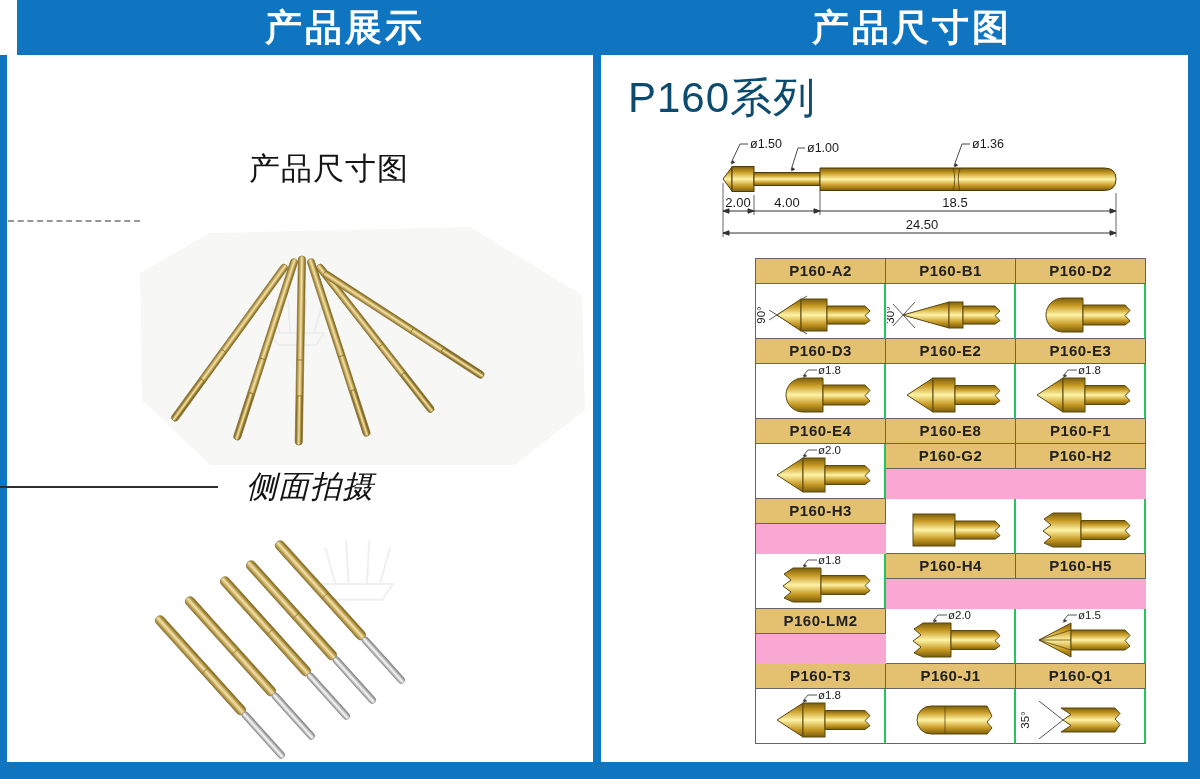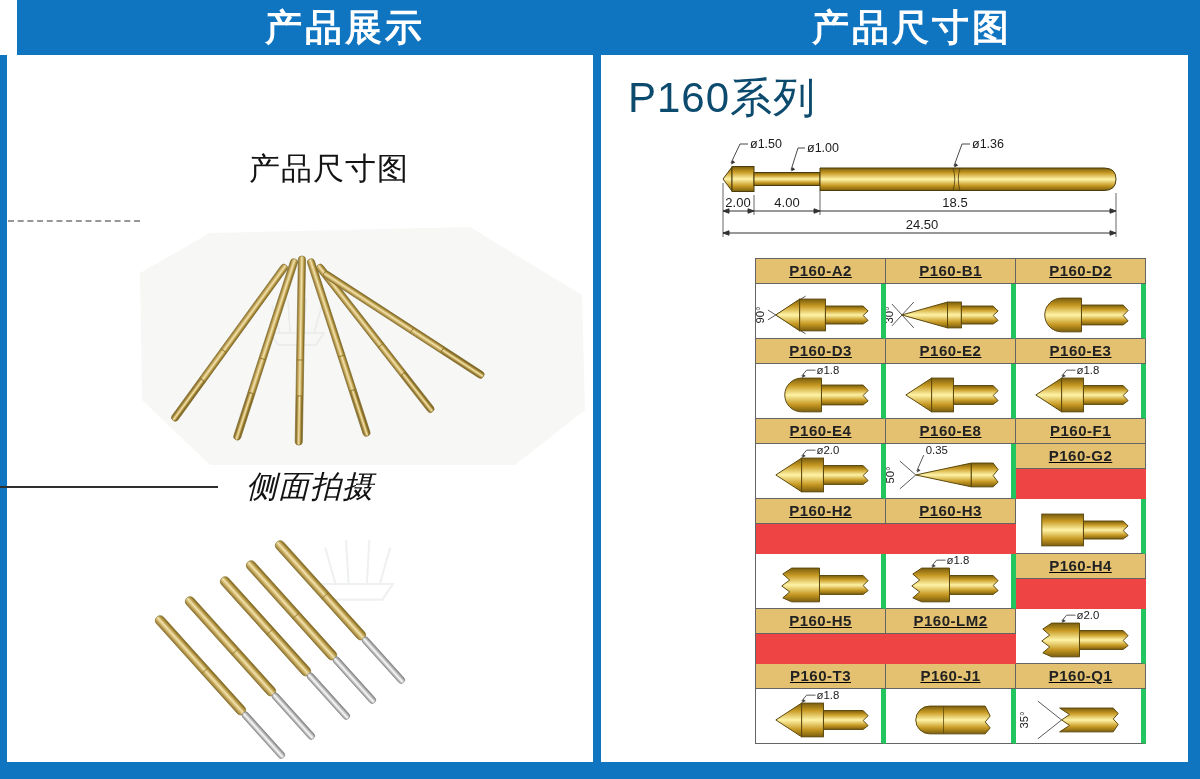--- a/index.html
+++ b/index.html
@@ -20,25 +20,25 @@
   #side-label{left:246px;top:466px;font-style:italic;}
   #dash-line{position:absolute;left:8px;top:220px;width:132px;border-top:2px dashed #979797;}
   #solid-line{position:absolute;left:0;top:486px;width:218px;height:2px;background:#2e2e2e;}
   #front-photo{position:absolute;left:140px;top:225px;}
   #side-photo{position:absolute;left:110px;top:515px;}
   #series-title{position:absolute;left:628px;top:70px;font-size:42px;font-weight:normal;
                 color:#0c4a6e;letter-spacing:1px;}
   #dim-draw{position:absolute;left:700px;top:135px;}
   #grid{position:absolute;left:755px;top:258px;width:390px;display:grid;
         grid-template-columns:repeat(3,130px);border-top:1px solid #646464;border-left:1px solid #646464;
-        background:#ef4444;text-decoration:underline;}
+        background:#f9a8d4;}
   .cell-h{box-sizing:border-box;height:25px;line-height:24px;text-align:center;background:#e3c170;
           color:#222;font-size:15px;font-weight:600;border-right:1px solid #646464;
           border-bottom:1px solid #646464;letter-spacing:0.5px;}
-  .cell-b{box-sizing:border-box;height:55px;background:#fff;border-right:5px solid #22c55e;
+  .cell-b{box-sizing:border-box;height:55px;background:#fff;border-right:2px solid #22c55e;
           border-bottom:1px solid #646464;display:flex;align-items:center;justify-content:center;}
   svg text{font-family:"Liberation Sans","DejaVu Sans",sans-serif;}
 </style>
 </head>
 <body>
 
 <div id="page">
 
   <svg width="0" height="0" style="position:absolute">
     <defs>
@@ -276,31 +276,20 @@
       <div class="cell-b">
         <svg width="126" height="56" viewBox="0 0 126 56">
           <path d="M 20,32 L 46,15 L 46,49 Z" fill="url(#gv)" stroke="#5b480c" stroke-width="1"></path>
           <rect x="46" y="15" width="22" height="34" fill="url(#gv)" stroke="#5b480c" stroke-width="1"></rect>
           <path d="M 68,22.5 H 108 l 5,5.2 l -5,4.8 l 5,5.2 l -5,3.8 H 68 Z" fill="url(#gv)" stroke="#5b480c" stroke-width="1"></path>
           <path d="M 60,7 H 51 L 46,13" stroke="#444" stroke-width="0.9" fill="none"></path>
           <path d="M 46,15 l 1.6,-4.2 l 2.6,2.2 Z" fill="#444"></path>
           <text x="61" y="11" font-size="11.5" fill="#1b1b1b">ø2.0</text>
         </svg>
       </div>
-      <div class="cell-b">
-        <svg width="126" height="56" viewBox="0 0 126 56">
-          <path d="M 14,18 L 30,32 L 14,46" stroke="#444" stroke-width="0.9" fill="none"></path>
-          <path d="M 30,32 L 86,20 L 86,44 Z" fill="url(#gv)" stroke="#5b480c" stroke-width="1"></path>
-          <path d="M 86,20 H 108 l 5,6.6 l -5,6.0 l 5,6.6 l -5,4.8 H 86 Z" fill="url(#gv)" stroke="#5b480c" stroke-width="1"></path>
-          <text x="8" y="32" transform="rotate(-90 8 32)" text-anchor="middle" font-size="11.5" fill="#1b1b1b">50°</text>
-          <path d="M 38,12 L 31,28" stroke="#444" stroke-width="0.9" fill="none"></path>
-          <path d="M 31,29.5 l 1.4,-4 l 2.4,2 Z" fill="#444"></path>
-          <text x="40" y="11" font-size="11.5" fill="#1b1b1b">0.35</text>
-        </svg>
-      </div>
       <div class="cell-h">P160-G2</div>
       <div class="cell-h">P160-H2</div>
       <div class="cell-h">P160-H3</div>
       <div class="cell-b">
         <svg width="126" height="56" viewBox="0 0 126 56">
           <rect x="26" y="16" width="42" height="32" fill="url(#gv)" stroke="#5b480c" stroke-width="1"></rect>
           <path d="M 68,23 H 108 l 5,5.0 l -5,4.5 l 5,5.0 l -5,3.6 H 68 Z" fill="url(#gv)" stroke="#5b480c" stroke-width="1"></path>
         </svg>
       </div>
       <div class="cell-b">
@@ -323,20 +312,30 @@
       <div class="cell-h">P160-LM2</div>
       <div class="cell-b">
         <svg width="126" height="56" viewBox="0 0 126 56">
           <path d="M 36,15 L 27,21 L 34,27 L 26,33 L 34,39 L 27,45 L 36,49 H 64 V 15 Z" fill="url(#gv)" stroke="#5b480c" stroke-width="1"></path>
           <path d="M 64,22.5 H 108 l 5,5.2 l -5,4.8 l 5,5.2 l -5,3.8 H 64 Z" fill="url(#gv)" stroke="#5b480c" stroke-width="1"></path>
           <path d="M 60,7 H 51 L 46,13" stroke="#444" stroke-width="0.9" fill="none"></path>
           <path d="M 46,15 l 1.6,-4.2 l 2.6,2.2 Z" fill="#444"></path>
           <text x="61" y="11" font-size="11.5" fill="#1b1b1b">ø2.0</text>
         </svg>
       </div>
+      <div class="cell-b">
+        <svg width="126" height="56" viewBox="0 0 126 56">
+          <path d="M 22,32 L 54,15 L 54,49 Z" fill="url(#gv)" stroke="#5b480c" stroke-width="1"></path>
+          <path d="M 22,32 L 54,22 M 22,32 L 54,32 M 22,32 L 54,42" stroke="#5b480c" stroke-width="0.8" fill="none"></path>
+          <path d="M 54,22 H 108 l 5,5.5 l -5,5.0 l 5,5.5 l -5,4.0 H 54 Z" fill="url(#gv)" stroke="#5b480c" stroke-width="1"></path>
+          <path d="M 60,7 H 51 L 46,13" stroke="#444" stroke-width="0.9" fill="none"></path>
+          <path d="M 46,15 l 1.6,-4.2 l 2.6,2.2 Z" fill="#444"></path>
+          <text x="61" y="11" font-size="11.5" fill="#1b1b1b">ø1.5</text>
+        </svg>
+      </div>
       <div class="cell-h">P160-T3</div>
       <div class="cell-h">P160-J1</div>
       <div class="cell-h">P160-Q1</div>
       <div class="cell-b">
         <svg width="126" height="56" viewBox="0 0 126 56">
           <path d="M 20,32 L 46,15 L 46,49 Z" fill="url(#gv)" stroke="#5b480c" stroke-width="1"></path>
           <rect x="46" y="15" width="22" height="34" fill="url(#gv)" stroke="#5b480c" stroke-width="1"></rect>
           <path d="M 68,22.5 H 108 l 5,5.2 l -5,4.8 l 5,5.2 l -5,3.8 H 68 Z" fill="url(#gv)" stroke="#5b480c" stroke-width="1"></path>
           <path d="M 60,7 H 51 L 46,13" stroke="#444" stroke-width="0.9" fill="none"></path>
           <path d="M 46,15 l 1.6,-4.2 l 2.6,2.2 Z" fill="#444"></path>

